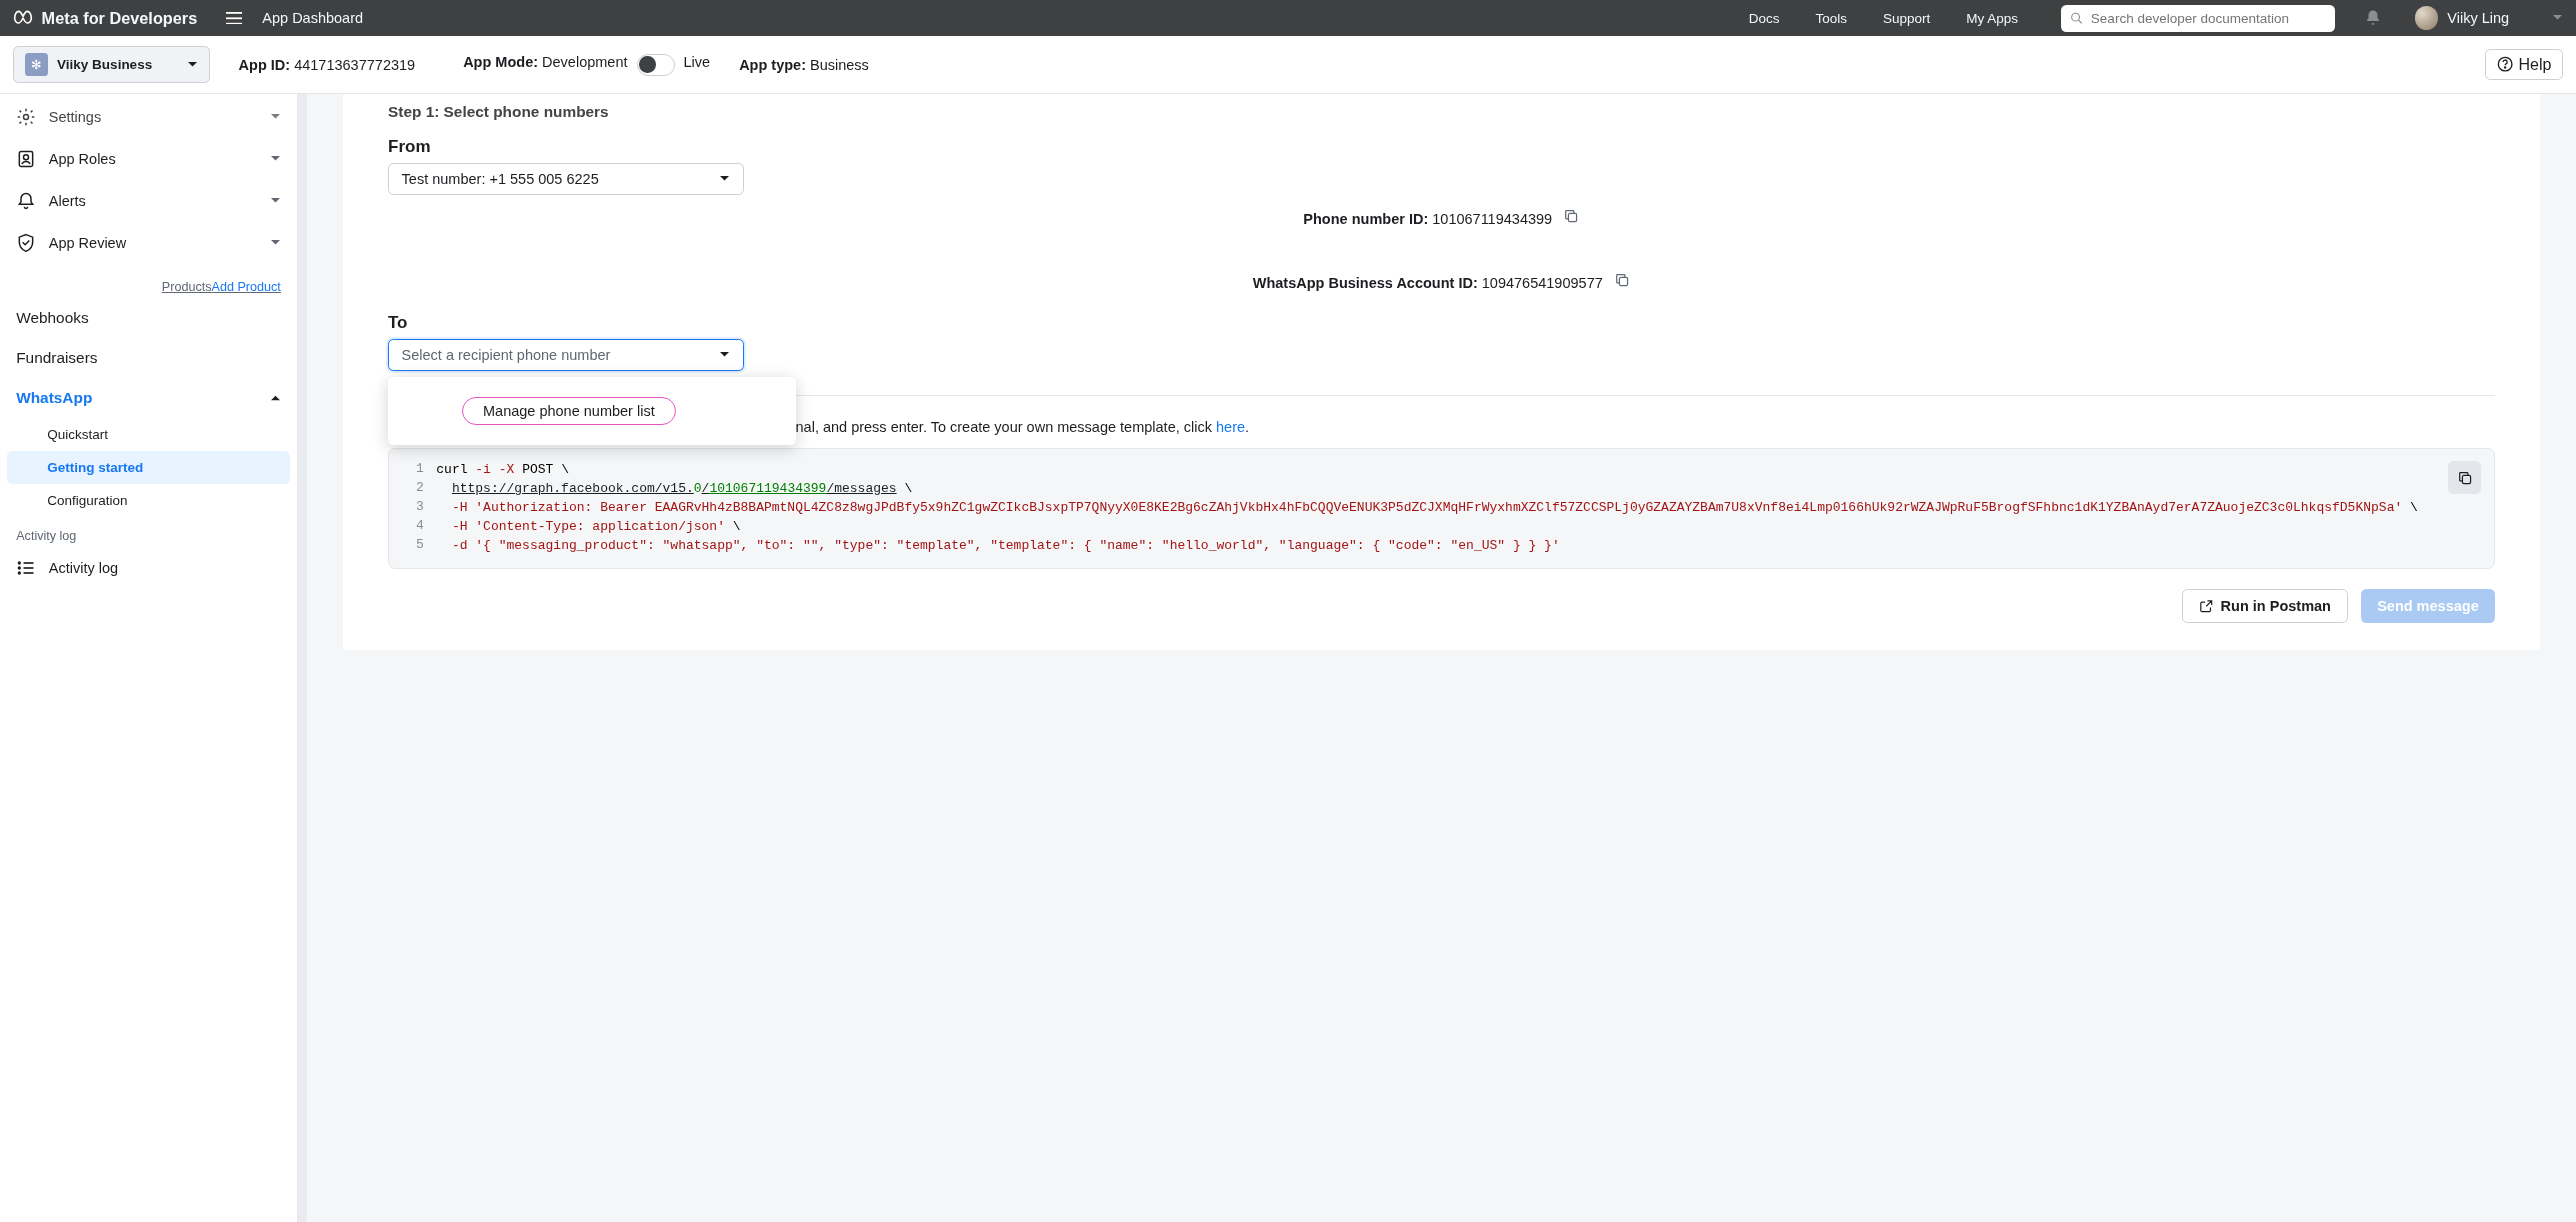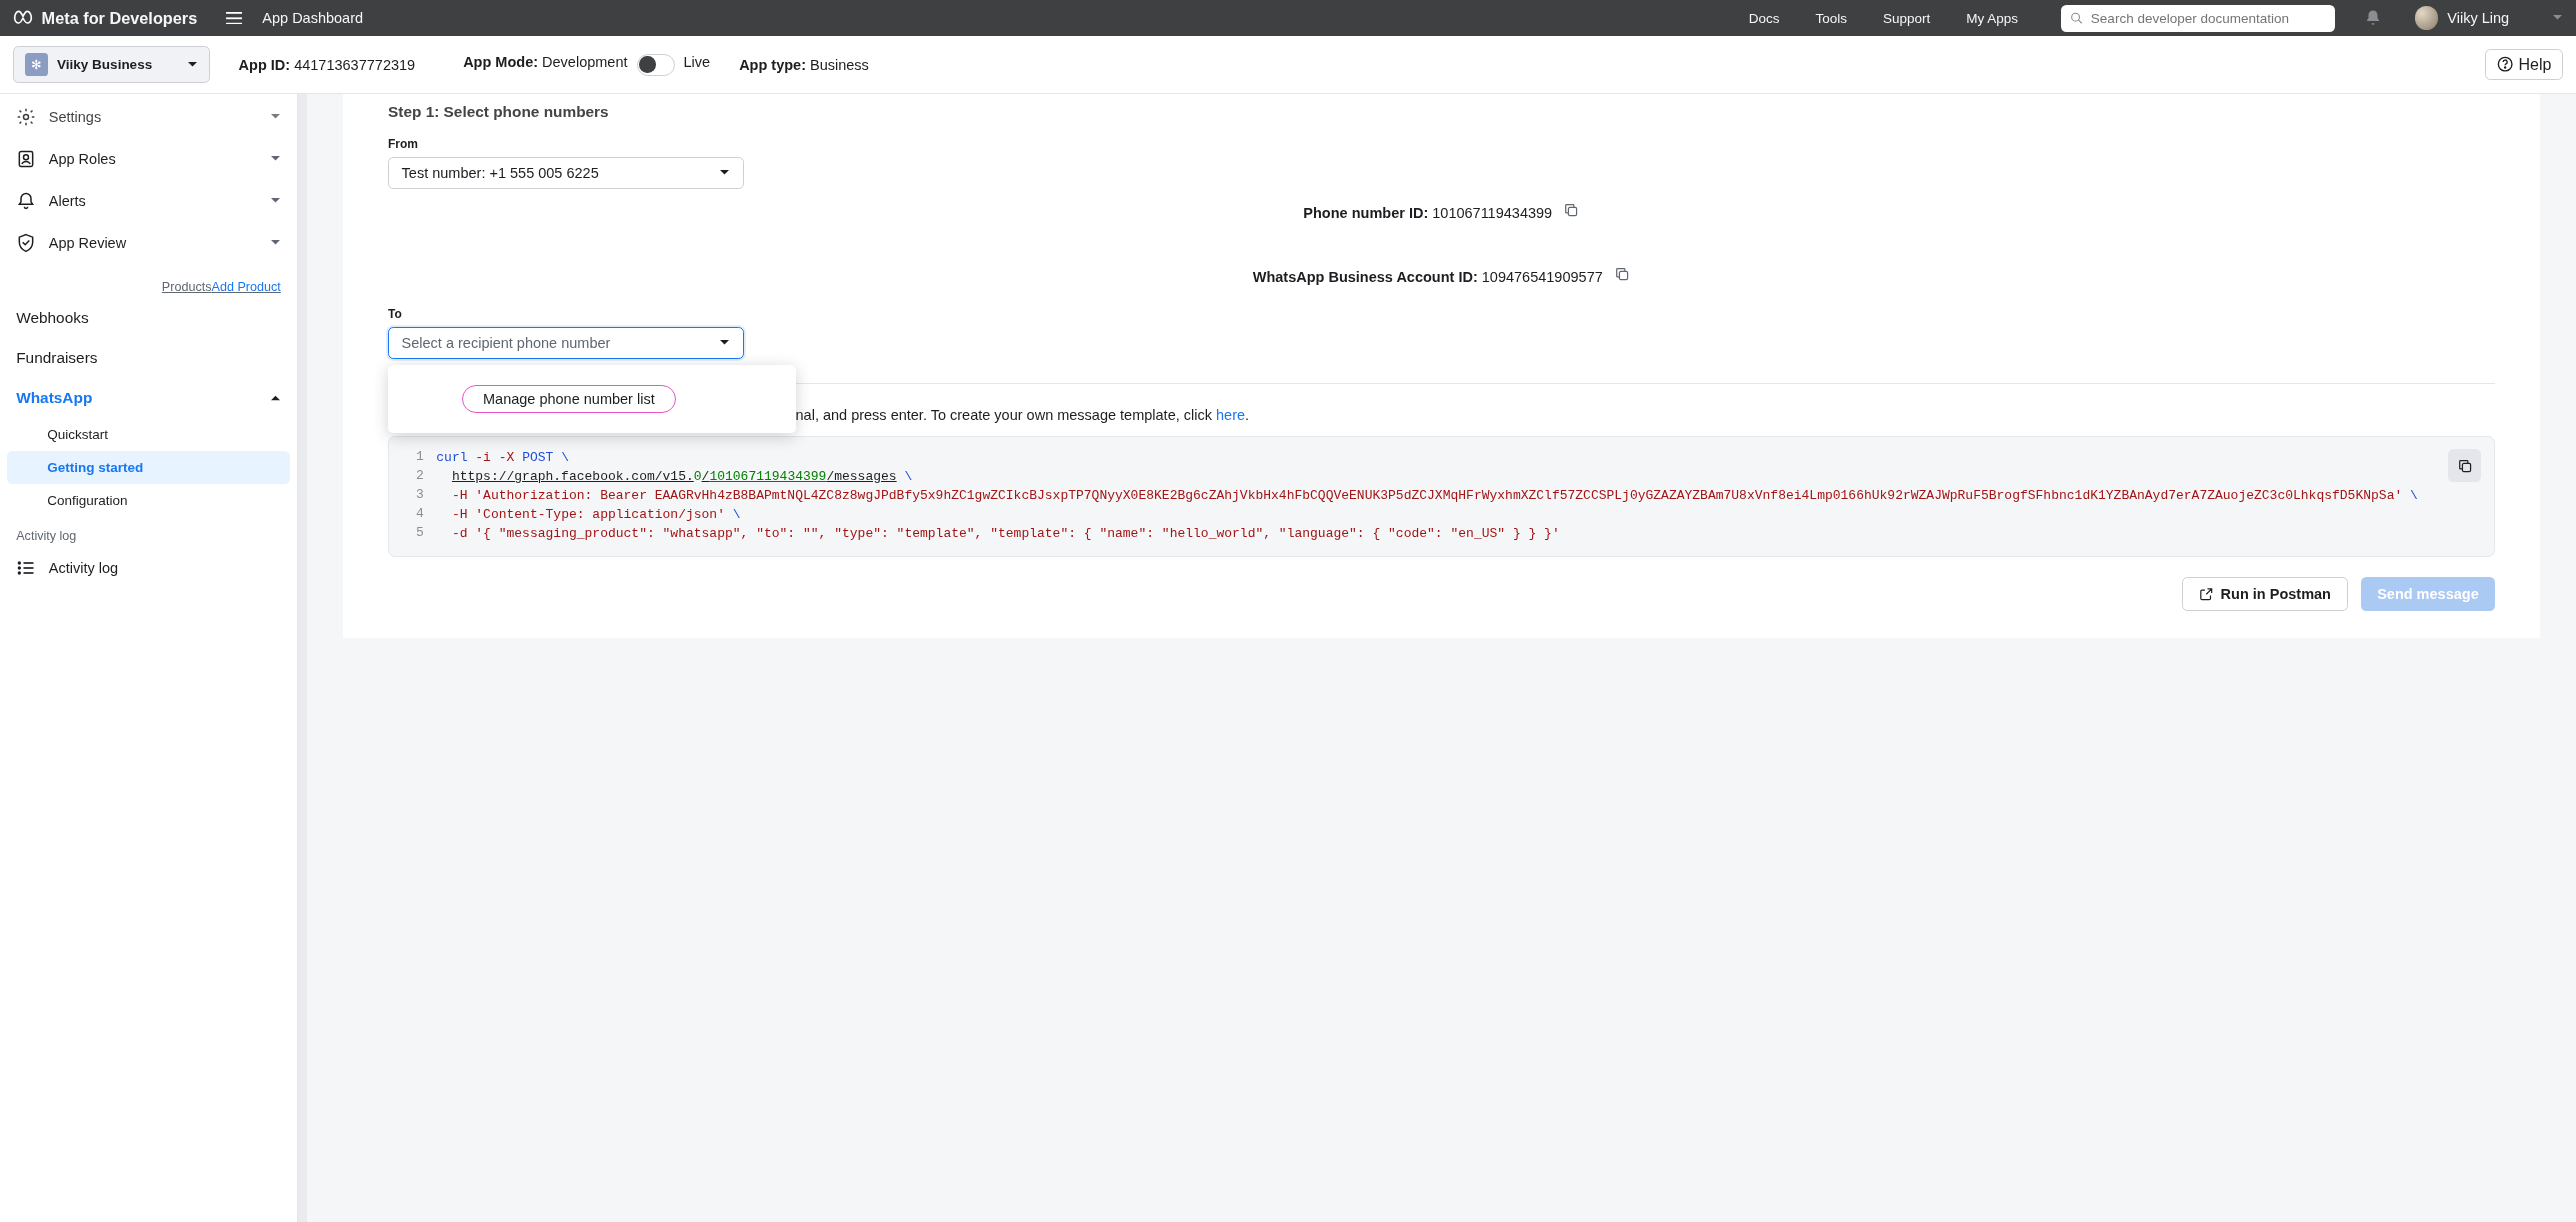--- a/index.html
+++ b/index.html
@@ -49,21 +49,21 @@
   .side-sub { padding: 9px 9px 9px 40px; border-radius: 5.4px; font-size: 13.5px; cursor:pointer;}
   .side-sub.active { background: #e7f3ff; color: #1877f2; font-weight: 600;}
   .side-heading { display: flex; justify-content: flex-end; align-items: center; padding: 16.3px 9px 3.6px 9px; font-size: 12.6px; color: #606770; text-decoration: underline;}
   .side-heading a { color: #1877f2; text-decoration: none; font-size: 12.6px;}
   .side-product { padding: 11px 9px; font-size: 15.4px; cursor:pointer;}
   .side-product.active { color: #1877f2; font-weight: 600; display:flex; align-items:center; justify-content:space-between;}
   .side-sec-label { padding: 12.6px 9px 3.6px 9px; font-size: 12.6px; color: #606770;}
   
   
   .step-title { font-weight: 700; font-size: 15.4px; padding-top: 9px; margin-bottom: 16.3px; color: #444;}
-  .field-label { font-weight: 700; font-size: 12px; margin-bottom: 5.4px;}
+  .field-label { font-weight: 700; font-size: 17px; margin-bottom: 5.4px;}
   .help-text { font-size: 14.5px; margin-bottom: 11px;}
   .help-text a { color: #1877f2; text-decoration: none;}
   .select-box { display: flex; align-items: center; justify-content: space-between; border: 0.9px solid #ccd0d5; border-radius: 5.4px; padding: 7.2px 12.6px; width: 356px; font-size: 14.5px; background:#fff; cursor:pointer;}
   .select-box.focused { border: 1.4px solid #1877f2; box-shadow: 0 0 0 1.8px rgba(24,119,242,.15);}
   .id-row { display: flex; gap: 45px; margin-top: 12.6px; align-items:center;flex-direction:column;}
   .id-row .kv { font-size: 14.5px;}
   .copy-ic { display:inline-flex; margin-left:7.2px; cursor:pointer; color:#606770;}
   .sec-divider { border-top: 0.9px solid #e4e6eb; margin: 23.5px 0;}
   
   .dropdown-panel { position: relative; width: 408px;}
@@ -72,21 +72,21 @@
   
   .step2-text { font-size: 14.5px; margin-bottom: 12.6px;}
   .step2-text a { color:#1877f2; text-decoration:none;}
   
   .code-block { background: #f5f6f7; border: 0.9px solid #e4e6eb; border-radius: 7.2px; padding: 12.6px 16.3px; font-family: "SFMono-Regular", Consolas, "Liberation Mono", Menlo, monospace; font-size: 13px; position:relative;}
   .code-line { display:flex; align-items:flex-start;}
   .code-ln { width: 31px; text-align: right; color: #8a8d91; user-select:none; padding-right: 12.6px;}
   .code-txt { flex:1; white-space: pre-wrap; word-break: break-all; line-height: 1.45;}
   .tk-red { color: #a31515;}
   .tk-green { color: #008000;}
-  .tk-black { color: #1d4ed8;}
+  .tk-black { color: #000000;}
   .tk-link { color: #1c1e21; text-decoration: underline;}
   .copy-code { position:absolute; top:12.6px; right:12.6px; width:33px; height:33px; background:#e4e6eb; border-radius:5.4px; display:flex; align-items:center; justify-content:center; cursor:pointer;}
   
   .action-row { display:flex; justify-content:flex-end; gap: 12.6px; margin-top: 20px;}
   .btn { border-radius: 5.4px; padding: 8.1px 16.3px; font-size: 14.5px; font-weight: 600; cursor:pointer; display:flex; align-items:center; gap:7.2px;}
   .btn-ghost { background:#fff; border:0.9px solid #ccd0d5; color:#1c1e21;}
   .btn-primary-dim { background:#aac9f3; border:none; color:#fff;}
   
   svg { display:block; }
 </style>

